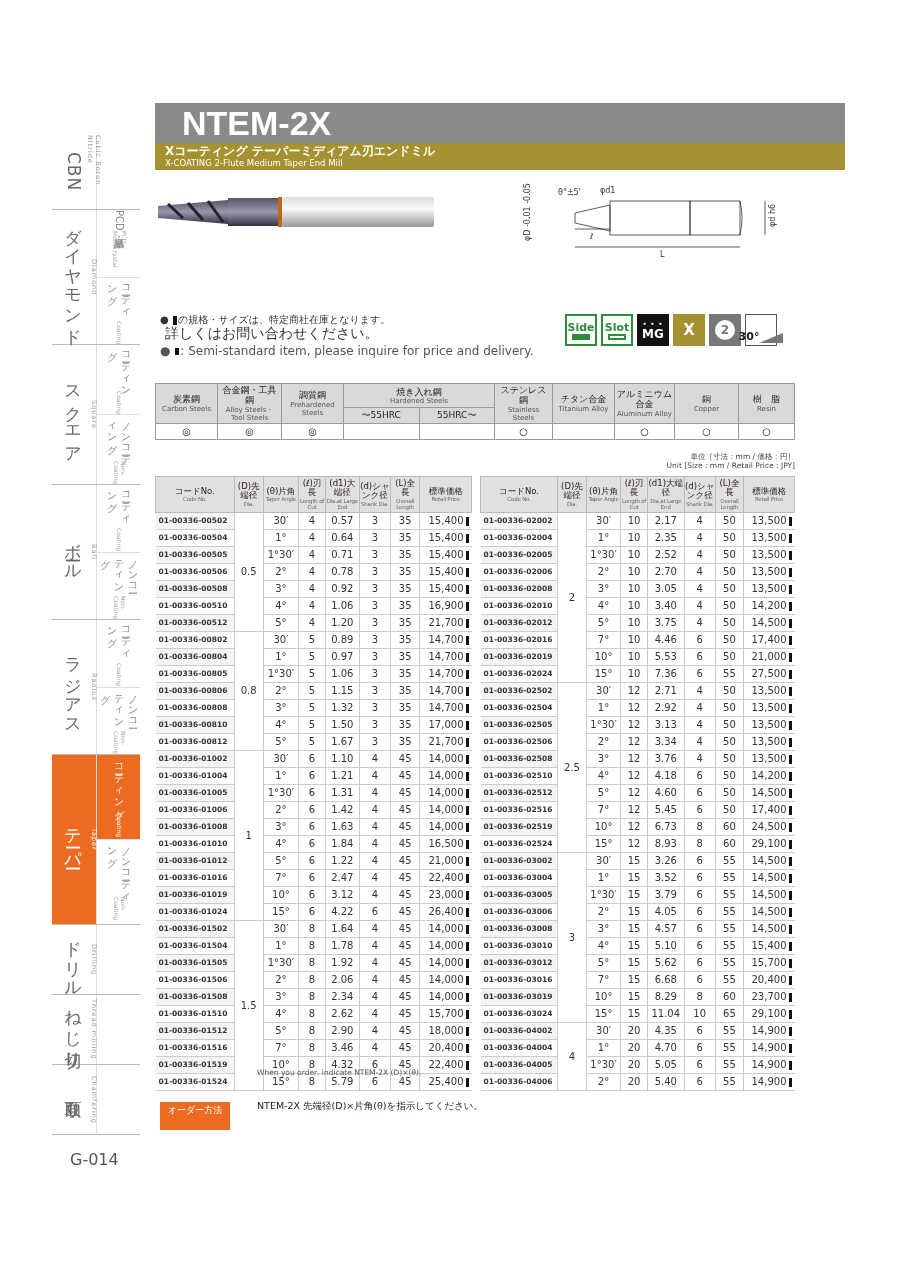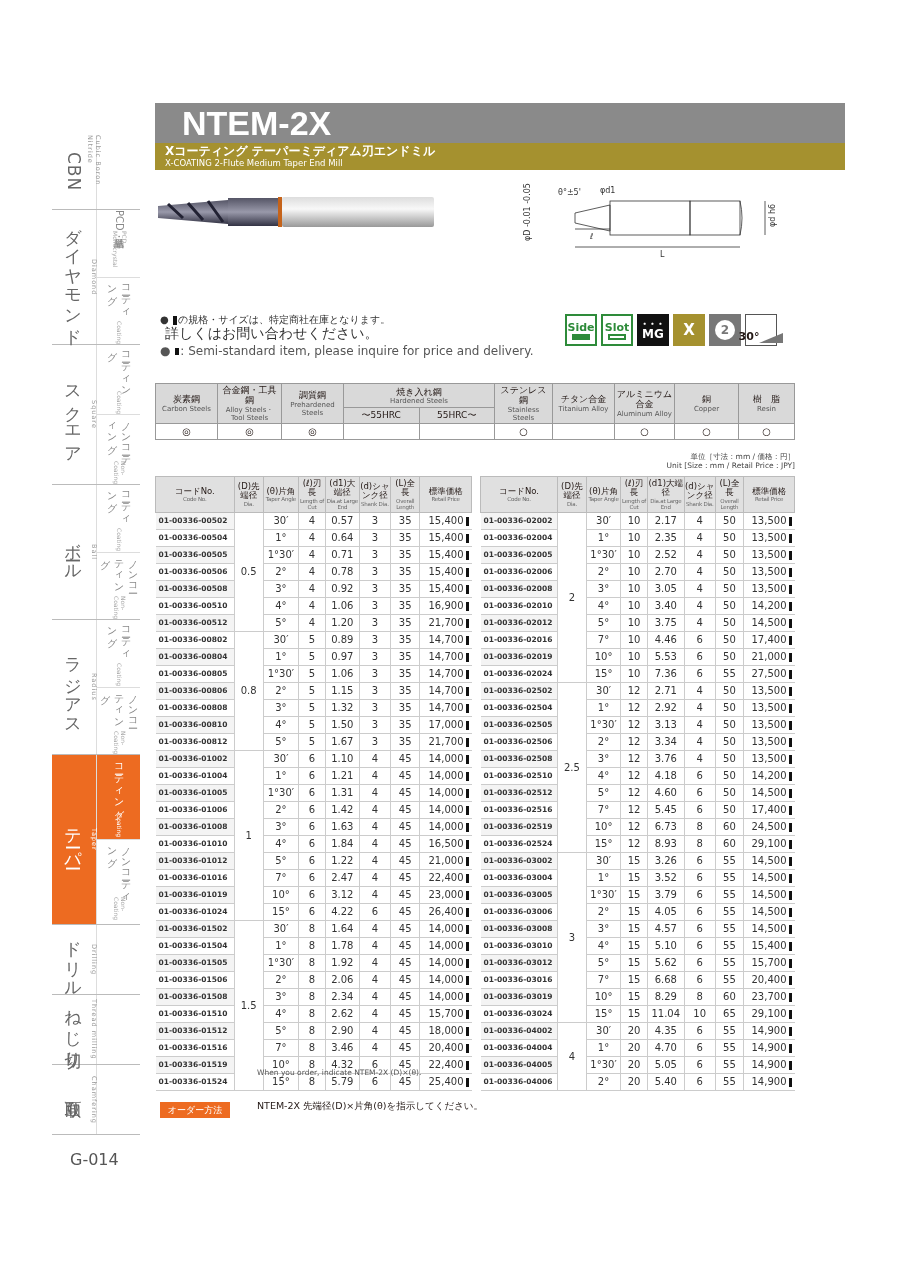--- a/index.html
+++ b/index.html
@@ -46,21 +46,21 @@
 .pt{position:absolute;top:476px;font-size:9px}
 .pt th{background:#e0e0e0;font-weight:normal;border:1px solid #bbb;text-align:center;line-height:1.1;padding:2px 0;font-size:8.5px}
 .pt th small{display:block;font-size:5.5px;color:#666;letter-spacing:-0.2px}
 .pt td{border-bottom:1px solid #ccc;border-left:1px solid #ccc;text-align:center;height:17px;font-size:10px;padding:0 2px;color:#333}
 .pt td.code{font-size:7.5px;text-align:left;padding-left:3px;border-left:none;font-weight:bold;color:#333}
 .pt td.dia{font-size:10px;vertical-align:middle}
 .pt td.price{text-align:right;padding-right:3px;font-size:10px}
 .pt tr:nth-child(even) td.code{background:#f4f4f4}
 .mark{display:inline-block;width:3px;height:9px;background:#111;margin-left:2px;vertical-align:middle}
 
-.ordbtn{position:absolute;left:160px;top:1102px;width:70px;height:16px;background:#ed6b21;color:#fff;font-size:9px;text-align:center;line-height:16px}
+.ordbtn{position:absolute;left:160px;top:1102px;width:70px;height:28px;background:#ed6b21;color:#fff;font-size:9px;text-align:center;line-height:16px}
 .ord1{position:absolute;left:257px;top:1100px;font-size:9.5px}
 .ord2{position:absolute;left:257px;top:1068px;font-size:7.5px;color:#555}
 </style>
 </head>
 <body>
 
 <div class="side" id="sidenav">
     <div class="sgrp" style="height:75px">
       <div class="big">
         <span>CBN</span>

